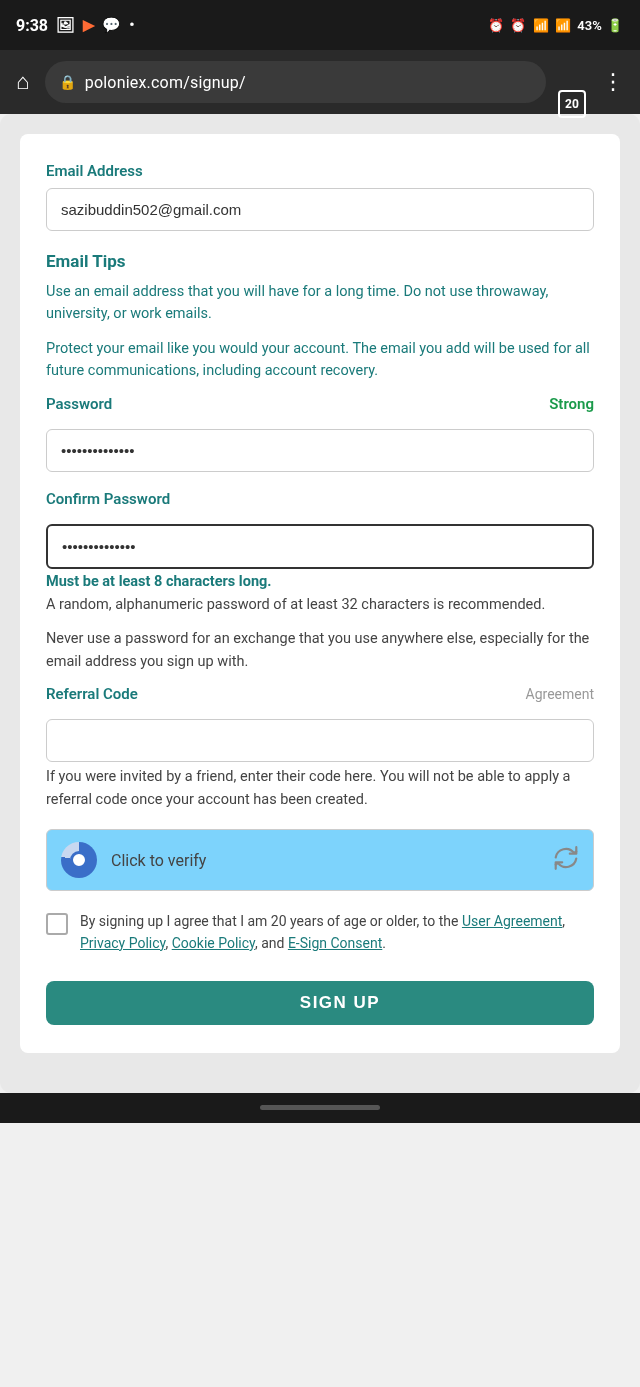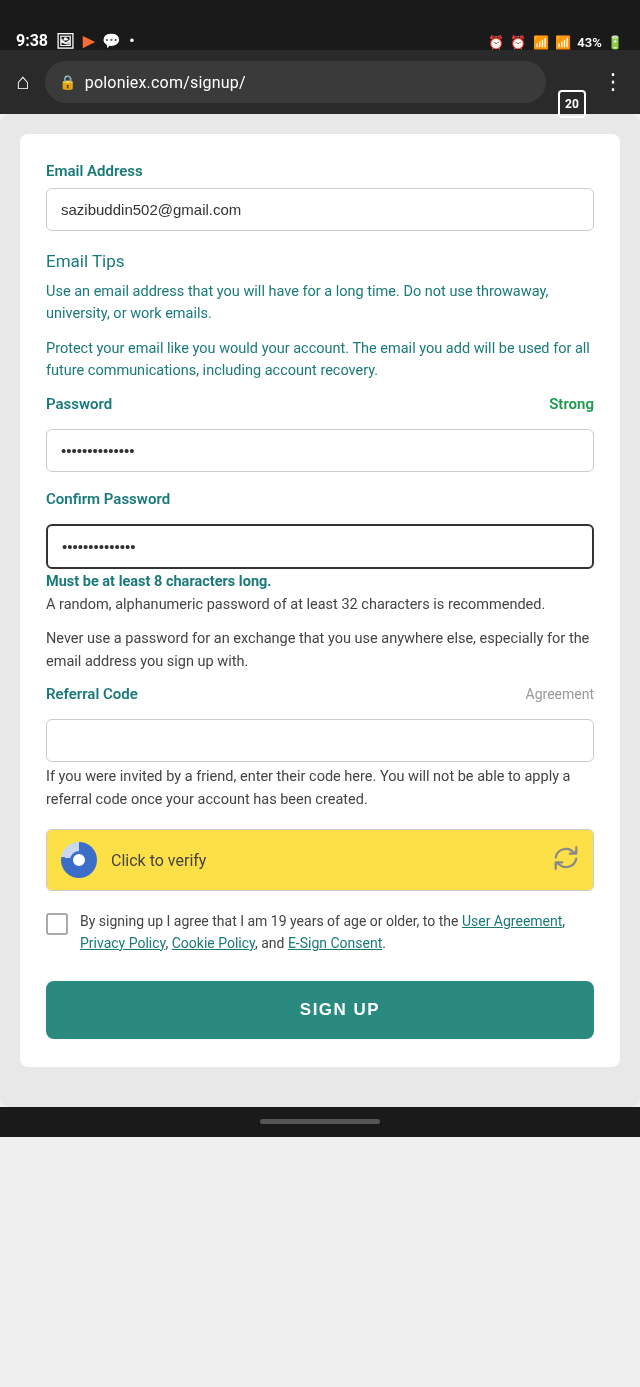--- a/index.html
+++ b/index.html
@@ -11,21 +11,21 @@
       background: #f0f0f0;
       font-size: 16px;
     }
 
     
     .status-bar {
       background: #1a1a1a;
       color: white;
       height: 50px;
       display: flex;
-      align-items: flex-end;
+      align-items: center;
       justify-content: space-between;
       padding: 0 16px;
       font-size: 15px;
       font-weight: 600;
     }
     .status-left {
       display: flex;
       align-items: center;
       gap: 8px;
     }
@@ -121,21 +121,21 @@
       color: #333;
       outline: none;
       background: white;
     }
     .text-input.focused {
       border: 2px solid #333;
     }
 
     .section-title {
       font-size: 17px;
-      font-weight: 400;
+      font-weight: 700;
       color: #1a7a7a;
       margin: 20px 0 10px;
     }
 
     .tip-text {
       font-size: 14.5px;
       color: #1a7a7a;
       line-height: 1.55;
       margin-bottom: 12px;
     }
@@ -179,21 +179,21 @@
 
     .captcha-box {
       border: 1px solid #ccc;
       border-radius: 6px;
       height: 62px;
       display: flex;
       align-items: center;
       padding: 0 14px;
       margin-top: 18px;
       gap: 14px;
-      background: #fde047;
+      background: #7dd3fc;
     }
     .captcha-circle {
       width: 36px;
       height: 36px;
       border-radius: 50%;
       background: conic-gradient(#3a6ec8 0deg 280deg, #c8d8f0 280deg 360deg);
       flex-shrink: 0;
       display: flex;
       align-items: center;
       justify-content: center;
@@ -242,21 +242,21 @@
       color: #1a7a7a;
       text-decoration: underline;
     }
 
     .signup-btn {
       width: 100%;
       background: #2a8a80;
       color: white;
       border: none;
       border-radius: 8px;
-      height: 58px;
+      height: 44px;
       font-size: 17px;
       font-weight: 700;
       letter-spacing: 1.5px;
       cursor: pointer;
       margin-top: 26px;
       text-transform: uppercase;
       padding-left: 40px;
     }
 
     .bottom-bar {
@@ -353,21 +353,21 @@
           <path d="M2.5 11.5A9.5 9.5 0 0 1 19.3 7.3l2.2-1.3"></path>
           <path d="M21.5 12.5A9.5 9.5 0 0 1 4.7 16.7l-2.2 1.3"></path>
         </svg>
       </span>
     </div>
 
     
     <div class="agree-row">
       <input type="checkbox" class="agree-checkbox" style="">
       <p class="agree-text">
-        <span>By signing up I agree that I am 19 years of age or older, to the </span><a class="agree-link">User Agreement</a><span>, </span><a class="agree-link">Privacy Policy</a><span>, </span><a class="agree-link">Cookie Policy</a><span>, and </span><a class="agree-link">E-Sign Consent</a><span>.</span>
+        <span>By signing up I agree that I am 20 years of age or older, to the </span><a class="agree-link">User Agreement</a><span>, </span><a class="agree-link">Privacy Policy</a><span>, </span><a class="agree-link">Cookie Policy</a><span>, and </span><a class="agree-link">E-Sign Consent</a><span>.</span>
       </p>
     </div>
 
     
     <button class="signup-btn">SIGN UP</button>
 
   </div>
 </div>
 
 <div class="bottom-bar">

